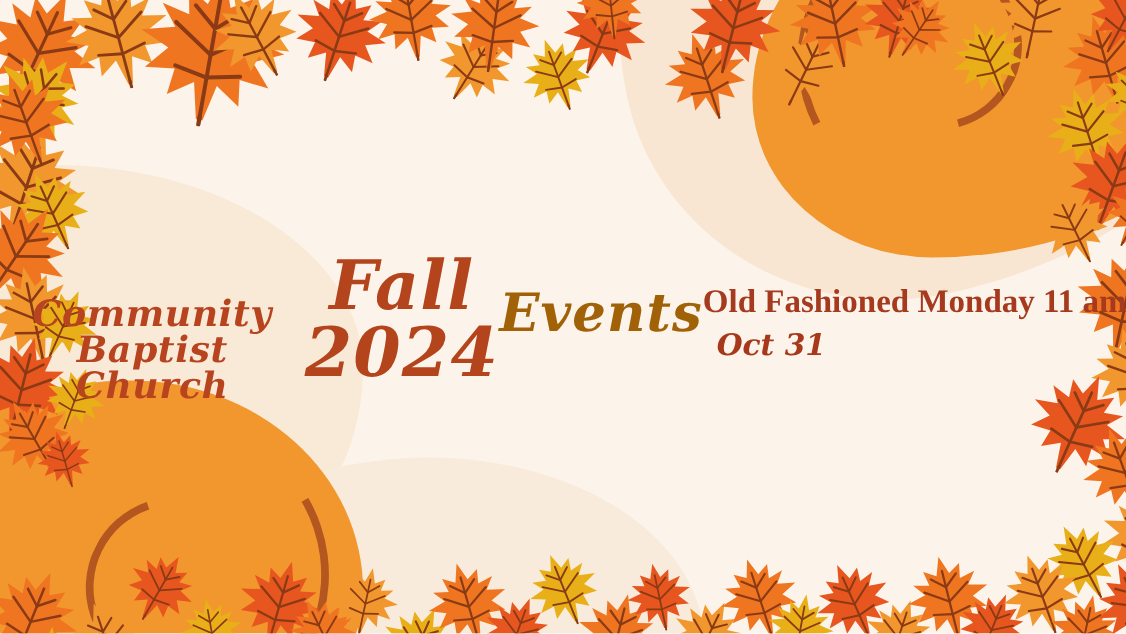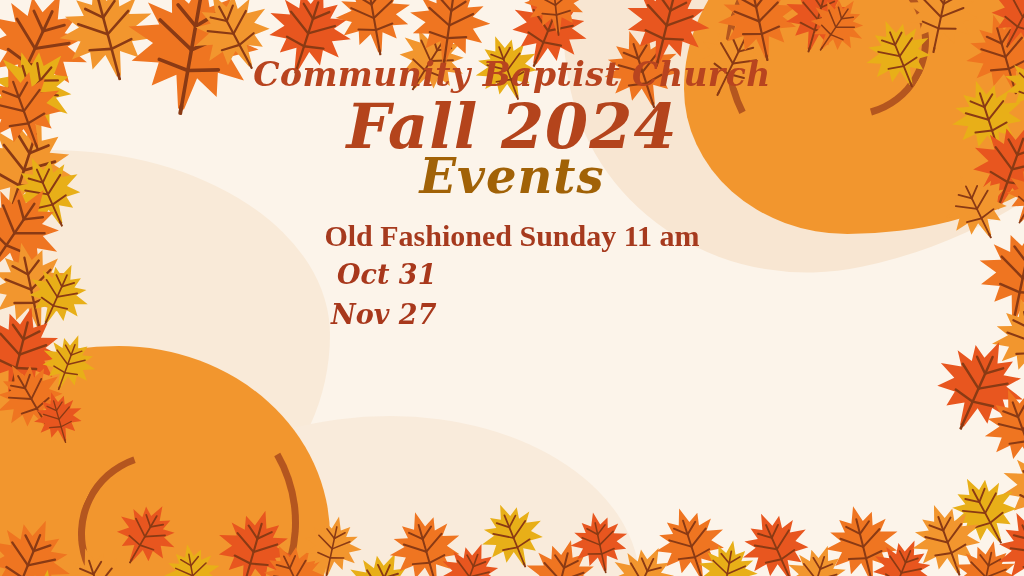--- a/index.html
+++ b/index.html
@@ -109,21 +109,21 @@
     transform-origin: 50% 50%;
   }
   .leaf svg { display: block; }
 
   
   .content {
     position: absolute;
     inset: 0;
     z-index: 5;
     display: flex;
-    flex-direction: column;
+    flex-direction: row;
     align-items: center;
   }
   .church-name {
     margin-top: 58px;
     font-family: "DejaVu Serif", serif;
     font-style: italic;
     font-weight: bold;
     font-size: 33px;
     letter-spacing: 0.5px;
     color: #b8441f;
@@ -1210,25 +1210,24 @@
       </div>
     </div>
 
   <div class="content">
     <div class="church-name">Community Baptist Church</div>
     <div class="title-main">Fall 2024</div>
     <div class="title-sub">Events</div>
 
     <div class="events" id="events-list">
         <div class="event-row">
-          <div class="event-desc">Old Fashioned Sunday 11 am</div>
+          <div class="event-desc">Old Fashioned Monday 11 am</div>
         </div>
         <div class="event-row">
           <div class="event-date">Oct 31</div>
         </div>
         <div class="event-row">
         </div>
         <div class="event-row">
-          <div class="event-date">Nov 27</div>
         </div>
       </div>
   </div>
 </div>
 
 </body></html>

